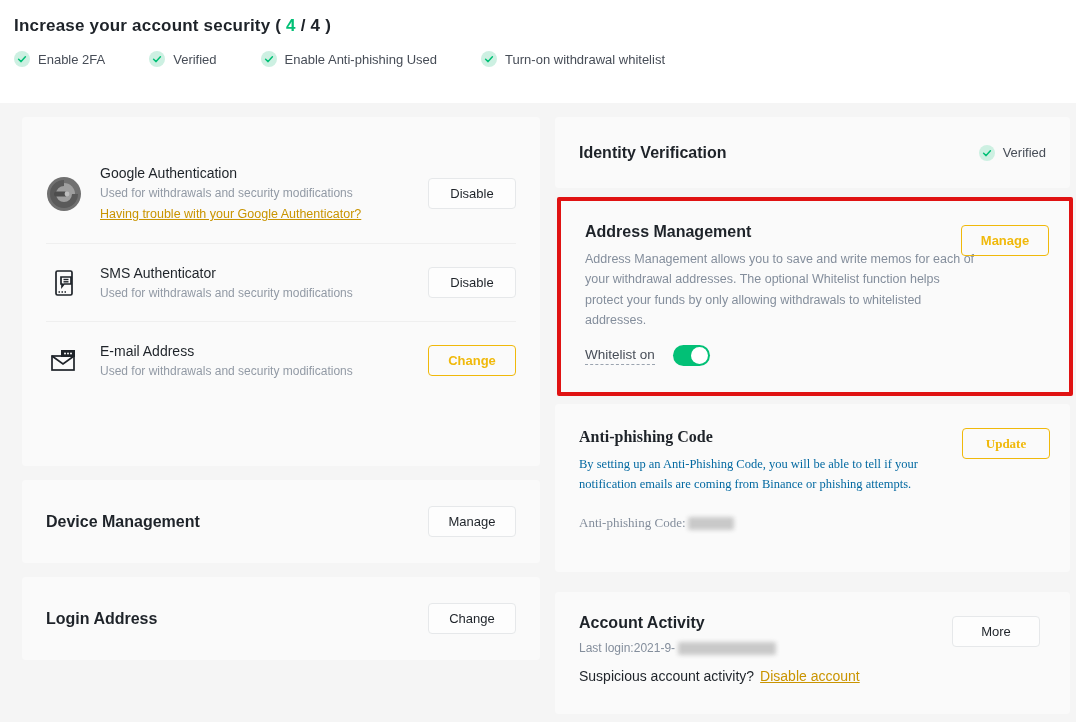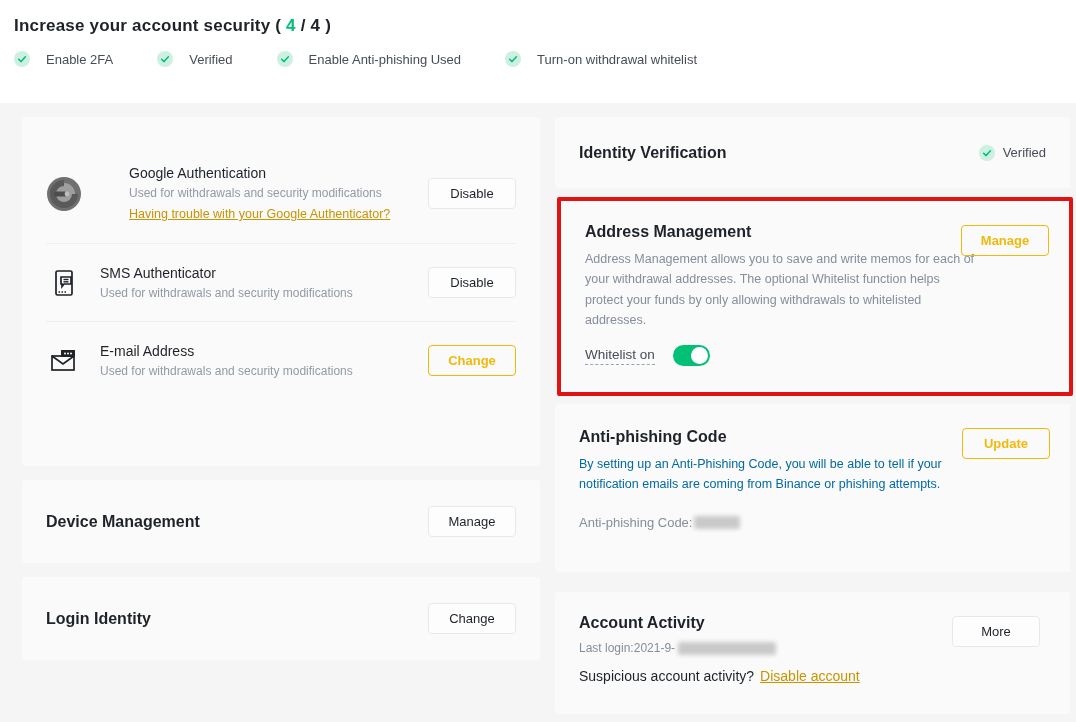--- a/index.html
+++ b/index.html
@@ -10,21 +10,21 @@
     color:#1E2329;
     position:relative;
   }
   .viewport { position:relative; width:1076px; height:722px; overflow:hidden; }
 
   
   .page-header { position:absolute; top:0; left:0; width:1076px; height:103px; background:#ffffff; }
   .page-title { padding:16px 0 0 14px; font-size:17px; font-weight:700; color:#1E2329; letter-spacing:.2px; }
   .count-done { color:#02C076; }
   .checklist { display:flex; align-items:center; gap:44px; padding:15px 0 0 14px; }
-  .check-item { display:flex; align-items:center; gap:16px; font-size:13px; color:#474D57; }
+  .check-item { display:flex; align-items:center; gap:8px; font-size:13px; color:#474D57; }
   .check-icon { width:16px; height:16px; display:block; flex:0 0 16px; }
 
   
   .main { position:absolute; top:103px; left:0; right:0; bottom:0; background:#F5F5F5; }
   .col-left  { position:absolute; left:22px;  top:14px; width:518px; }
   .col-right { position:absolute; left:555px; top:14px; width:515px; }
   .card { background:#FAFAFA; border-radius:4px; }
 
   
   .btn { width:88px; height:31px; border-radius:4px; font-size:13px; font-family:inherit;
@@ -55,21 +55,21 @@
               border:4px solid #E01212; border-radius:2px; background:#0c4a6e; }
   .addr { position:relative; width:508px; height:191px; padding:22px 24px; border-radius:0; }
   .addr-desc { width:394px; margin-top:8px; font-size:12.5px; line-height:1.62; color:#848E9C; }
   .whitelist-row { display:flex; align-items:center; gap:18px; margin-top:15px; }
   .whitelist-label { font-size:13.5px; color:#474D57; border-bottom:1px dashed #9AA3AF; padding-bottom:2px; cursor:pointer; }
   .toggle { position:relative; width:37px; height:21px; border-radius:11px; background:#02C076; cursor:pointer; }
   .toggle-knob { position:absolute; top:2px; right:2px; width:17px; height:17px; border-radius:50%; background:#ffffff; }
   .corner-btn { position:absolute; top:24px; right:20px; }
 
   
-  .anti { position:relative; margin-top:8px; height:168px; padding:24px; }
+  .anti { position:relative; margin-top:8px; height:168px; padding:24px;font-family:Liberation Serif, serif; }
   .anti-desc { width:394px; margin-top:8px; font-size:12.5px; line-height:1.6; color:#0369a1; }
   .code-row { display:flex; align-items:center; margin-top:21px; font-size:13px; color:#848E9C; }
   .redacted { display:inline-block; background:#C9C9C9; border-radius:2px; filter:blur(2px); height:13px; }
   .redacted.code { width:46px; margin-left:2px; }
   .redacted.login { width:98px; margin-left:3px; }
 
   
   .activity { position:relative; margin-top:20px; height:122px; padding:22px 24px; }
   .last-login { display:flex; align-items:center; margin-top:9px; font-size:12px; color:#848E9C; }
   .suspicious { margin-top:13px; font-size:14px; color:#1E2329; }
@@ -117,21 +117,21 @@
       </div>
     </div>
   </div>
 
   <div class="main">
 
     <div class="col-left">
 
       <div class="card tfa">
 
-        <div class="tfa-row" style="margin-top:3px;gap:29px;">
+        <div class="tfa-row" style="margin-top:3px;">
           <div class="tfa-icon-box">
             <svg width="36" height="36" viewBox="0 0 36 36">
               <circle cx="18" cy="18" r="17" fill="#707070"></circle>
               <circle cx="18" cy="18" r="11" fill="#9E9E9E"></circle>
               <path d="M18 7 A11 11 0 1 0 29 18" fill="none" stroke="#5A5A5A" stroke-width="6"></path>
               <rect x="8" y="15.4" width="13" height="5.2" rx="2.6" fill="#4D4D4D"></rect>
               <circle cx="21" cy="18" r="2.4" fill="#BDBDBD"></circle>
             </svg>
           </div>
           <div class="tfa-text">
@@ -179,21 +179,21 @@
           <button class="btn btn-yellow">Change</button>
         </div>
       </div>
 
       <div class="card row-card">
         <div class="card-title">Device Management</div>
         <button class="btn btn-neutral">Manage</button>
       </div>
 
       <div class="card row-card">
-        <div class="card-title">Login Identity</div>
+        <div class="card-title">Login Address</div>
         <button class="btn btn-neutral">Change</button>
       </div>
     </div>
 
     <div class="col-right">
 
       <div class="card identity">
         <div class="card-title">Identity Verification</div>
         <div class="verified-badge">
           <svg class="check-icon" viewBox="0 0 16 16">

